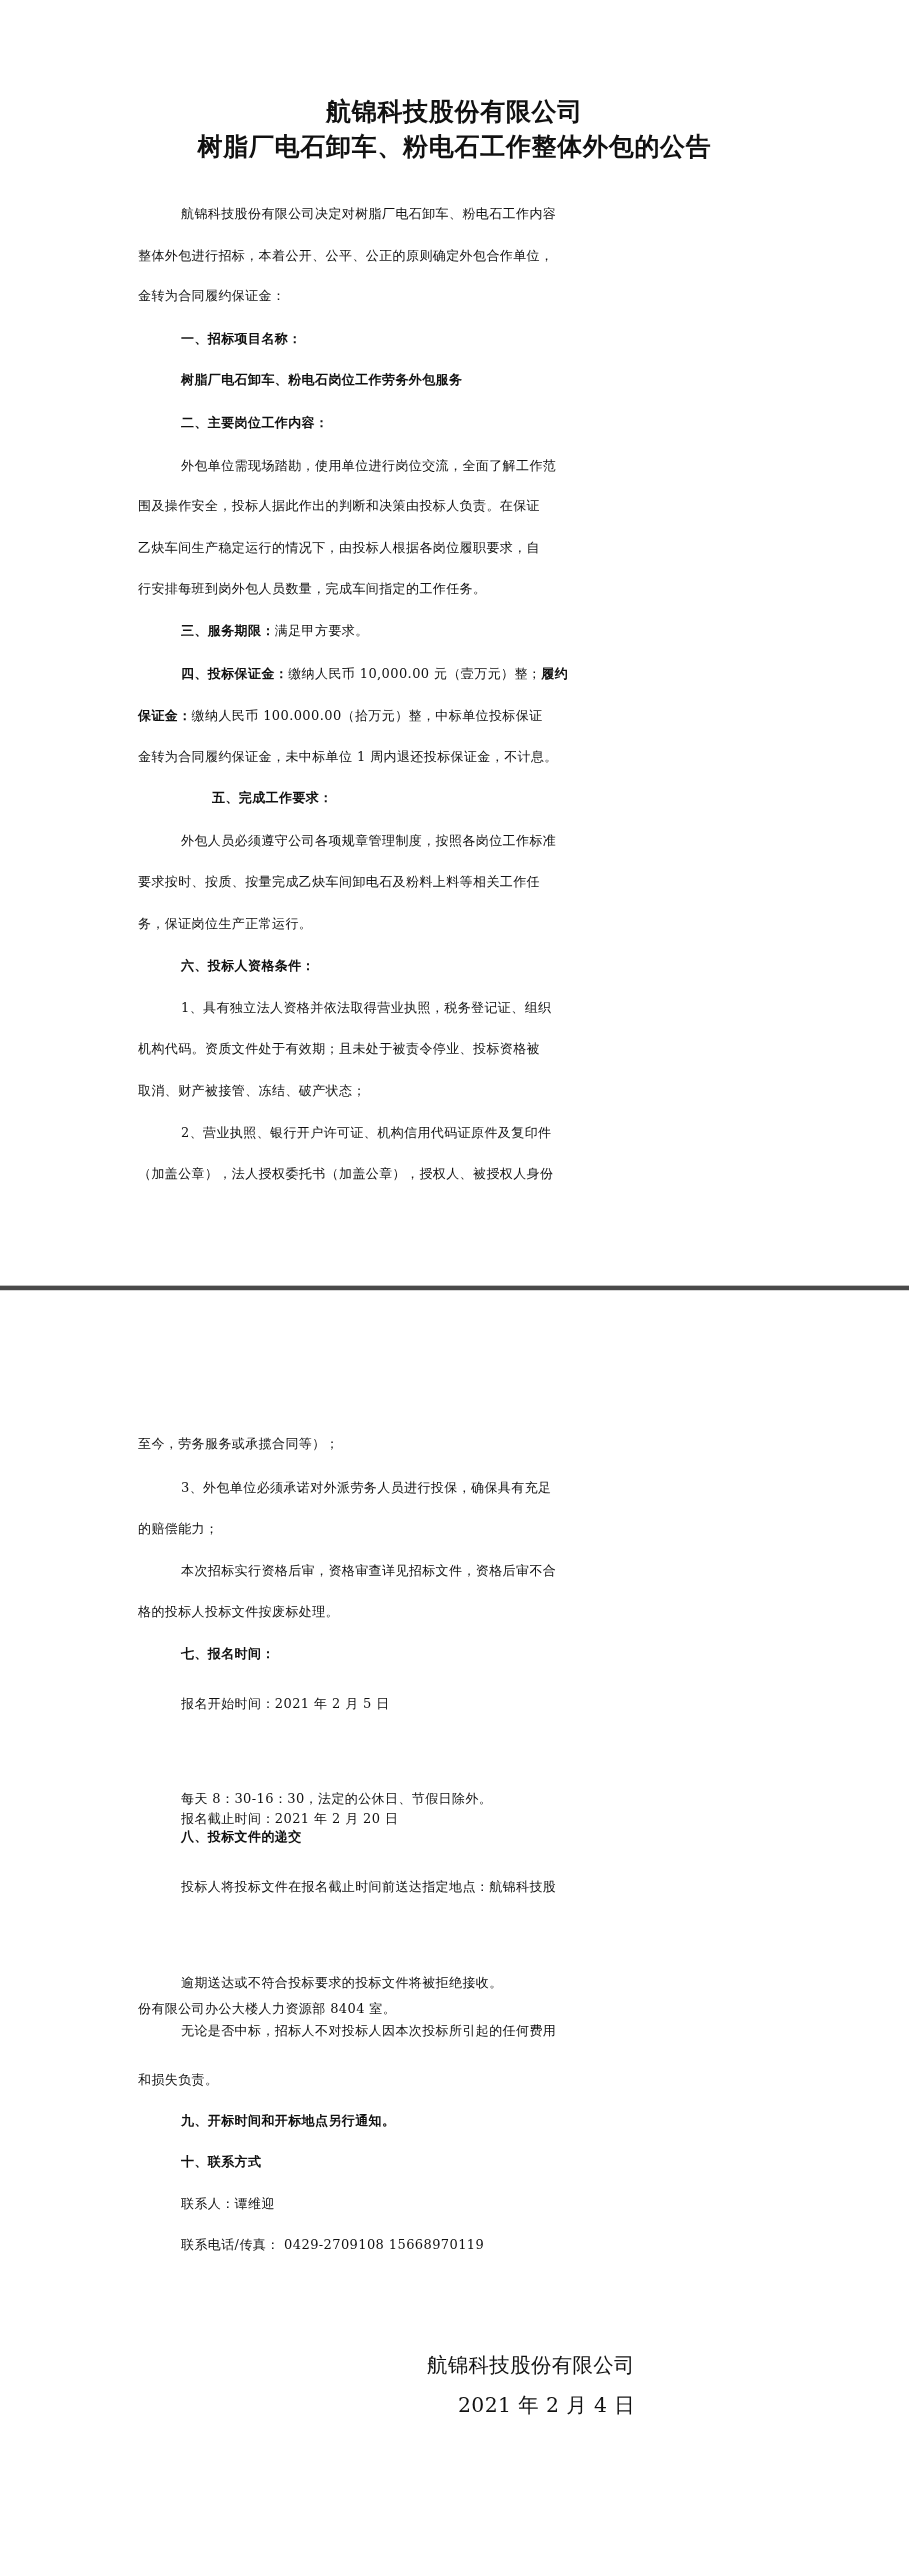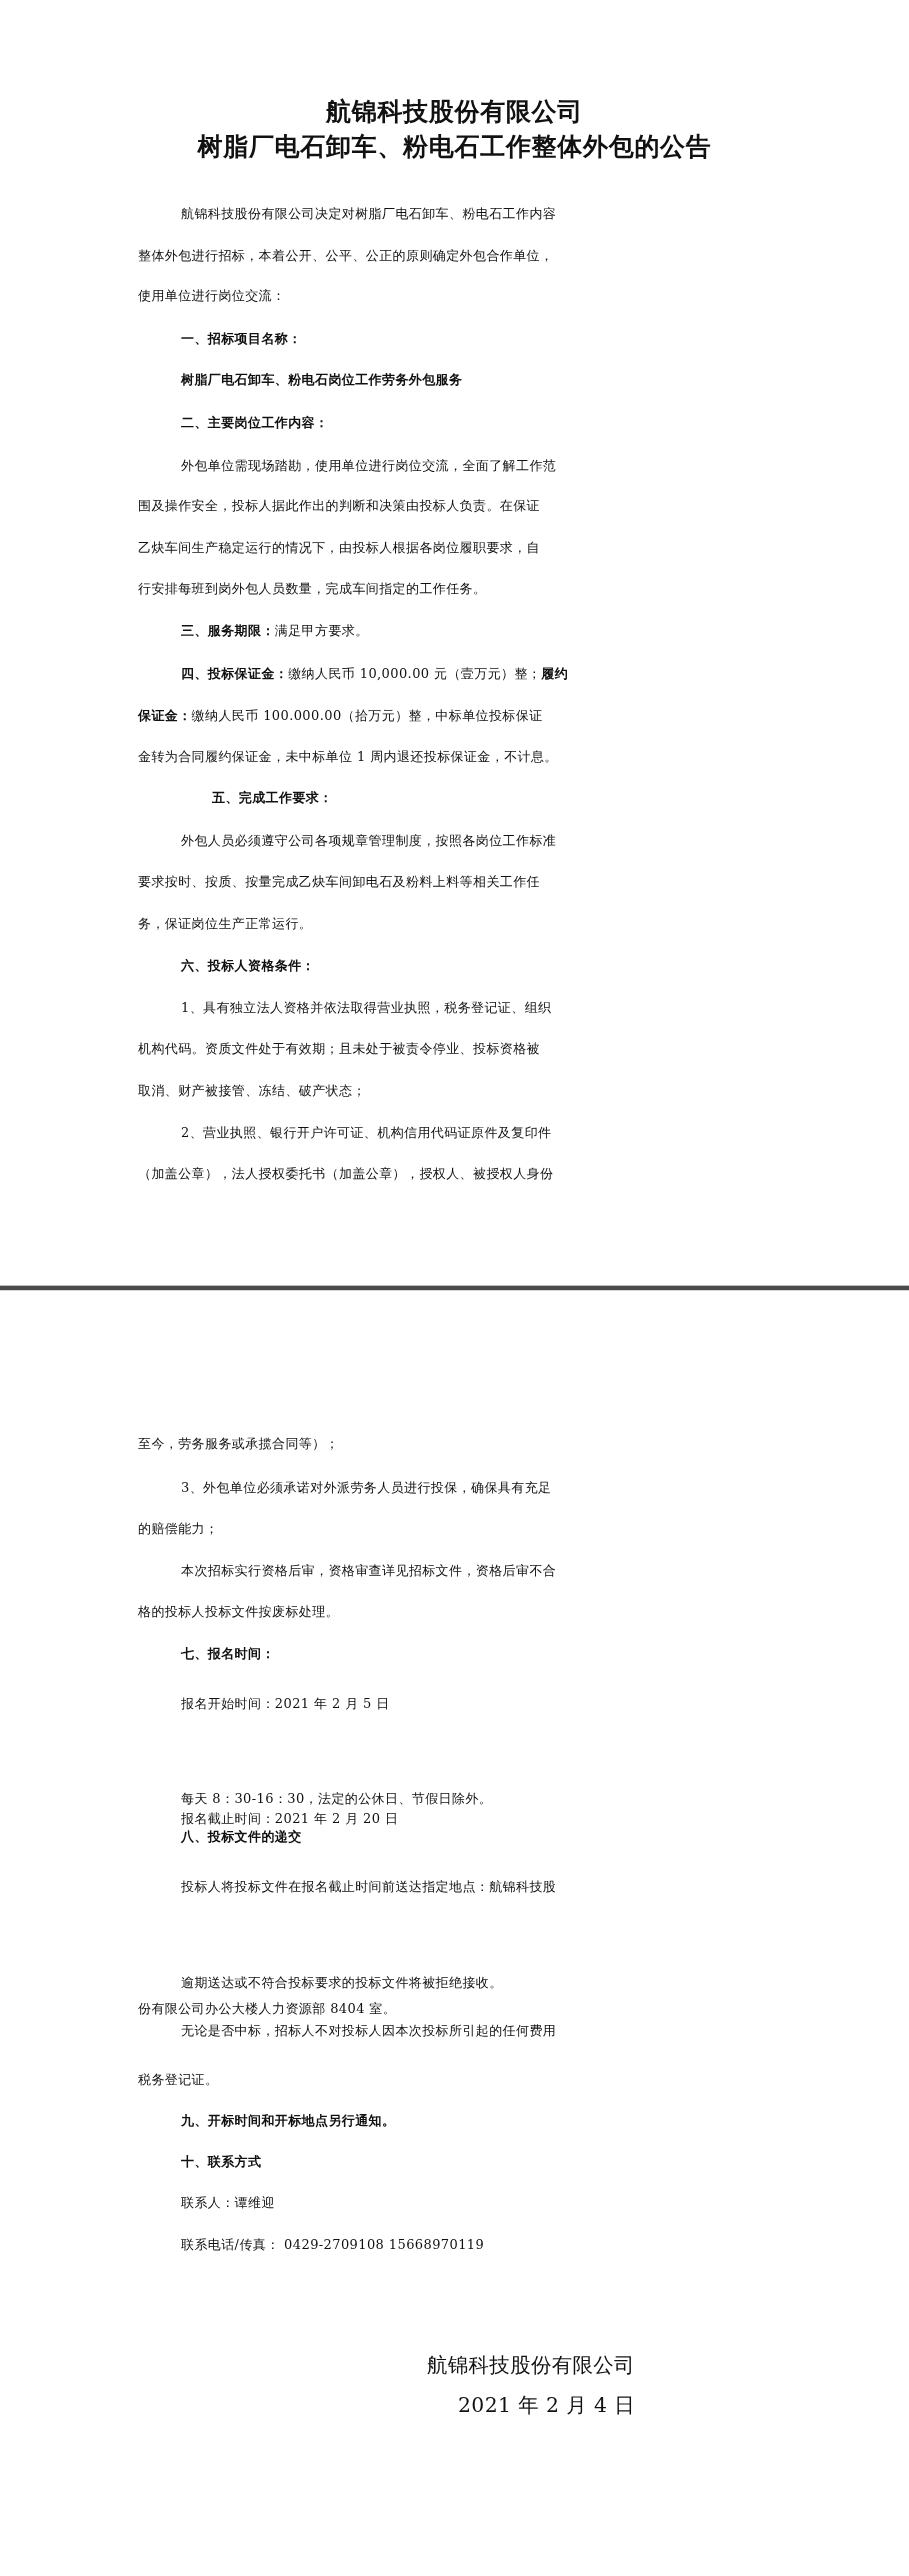--- a/index.html
+++ b/index.html
@@ -47,21 +47,21 @@
 </head>
 <body>
 
 <div class="doc">
 
   <div class="title" style="top:96px;">航锦科技股份有限公司</div>
   <div class="title" style="top:131px;">树脂厂电石卸车、粉电石工作整体外包的公告</div>
 
   <div class="ln ind" style="top:201px;">航锦科技股份有限公司决定对树脂厂电石卸车、粉电石工作内容</div>
   <div class="ln" style="top:243px;">整体外包进行招标，本着公开、公平、公正的原则确定外包合作单位，</div>
-  <div class="ln" style="top:283px;">使用单位进行岗位交流：</div>
+  <div class="ln" style="top:283px;">金转为合同履约保证金：</div>
 
   <div class="ln ind h" style="top:326px;">一、招标项目名称：</div>
   <div class="ln ind h" style="top:367px;">树脂厂电石卸车、粉电石岗位工作劳务外包服务</div>
 
   <div class="ln ind h" style="top:410px;">二、主要岗位工作内容：</div>
   <div class="ln ind" style="top:453px;">外包单位需现场踏勘，使用单位进行岗位交流，全面了解工作范</div>
   <div class="ln" style="top:493px;">围及操作安全，投标人据此作出的判断和决策由投标人负责。在保证</div>
   <div class="ln" style="top:535px;">乙炔车间生产稳定运行的情况下，由投标人根据各岗位履职要求，自</div>
   <div class="ln" style="top:576px;">行安排每班到岗外包人员数量，完成车间指定的工作任务。</div>
 
@@ -100,24 +100,24 @@
   <div class="ln ind h" style="top:1641px;">七、报名时间：</div>
   <div class="ln ind" style="top:1691px;">报名开始时间：2021 年 2 月 5 日</div>
   <div class="ln ind" style="top:1806px;">报名截止时间：2021 年 2 月 20 日</div>
   <div class="ln ind" style="top:1786px;">每天 8：30-16：30，法定的公休日、节假日除外。</div>
 
   <div class="ln ind h" style="top:1824px;">八、投标文件的递交</div>
   <div class="ln ind" style="top:1874px;">投标人将投标文件在报名截止时间前送达指定地点：航锦科技股</div>
   <div class="ln" style="top:1996px;">份有限公司办公大楼人力资源部 8404 室。</div>
   <div class="ln ind" style="top:1970px;">逾期送达或不符合投标要求的投标文件将被拒绝接收。</div>
   <div class="ln ind" style="top:2018px;">无论是否中标，招标人不对投标人因本次投标所引起的任何费用</div>
-  <div class="ln" style="top:2067px;">税务登记证。</div>
+  <div class="ln" style="top:2067px;">和损失负责。</div>
 
   <div class="ln ind h" style="top:2108px;">九、开标时间和开标地点另行通知。</div>
   <div class="ln ind h" style="top:2149px;">十、联系方式</div>
-  <div class="ln ind" style="top:2191px;font-family:Liberation Mono, monospace;">联系人：谭维迎</div>
+  <div class="ln ind" style="top:2191px;">联系人：谭维迎</div>
   <div class="ln ind" style="top:2232px;">联系电话/传真：  0429-2709108 15668970119</div>
 
   <div class="sig" style="top:2353px; left:427px;">航锦科技股份有限公司</div>
   <div class="sig" style="top:2393px; left:458px;">2021 年 2 月 4 日</div>
 
 </div>
 
 
 </body></html>

